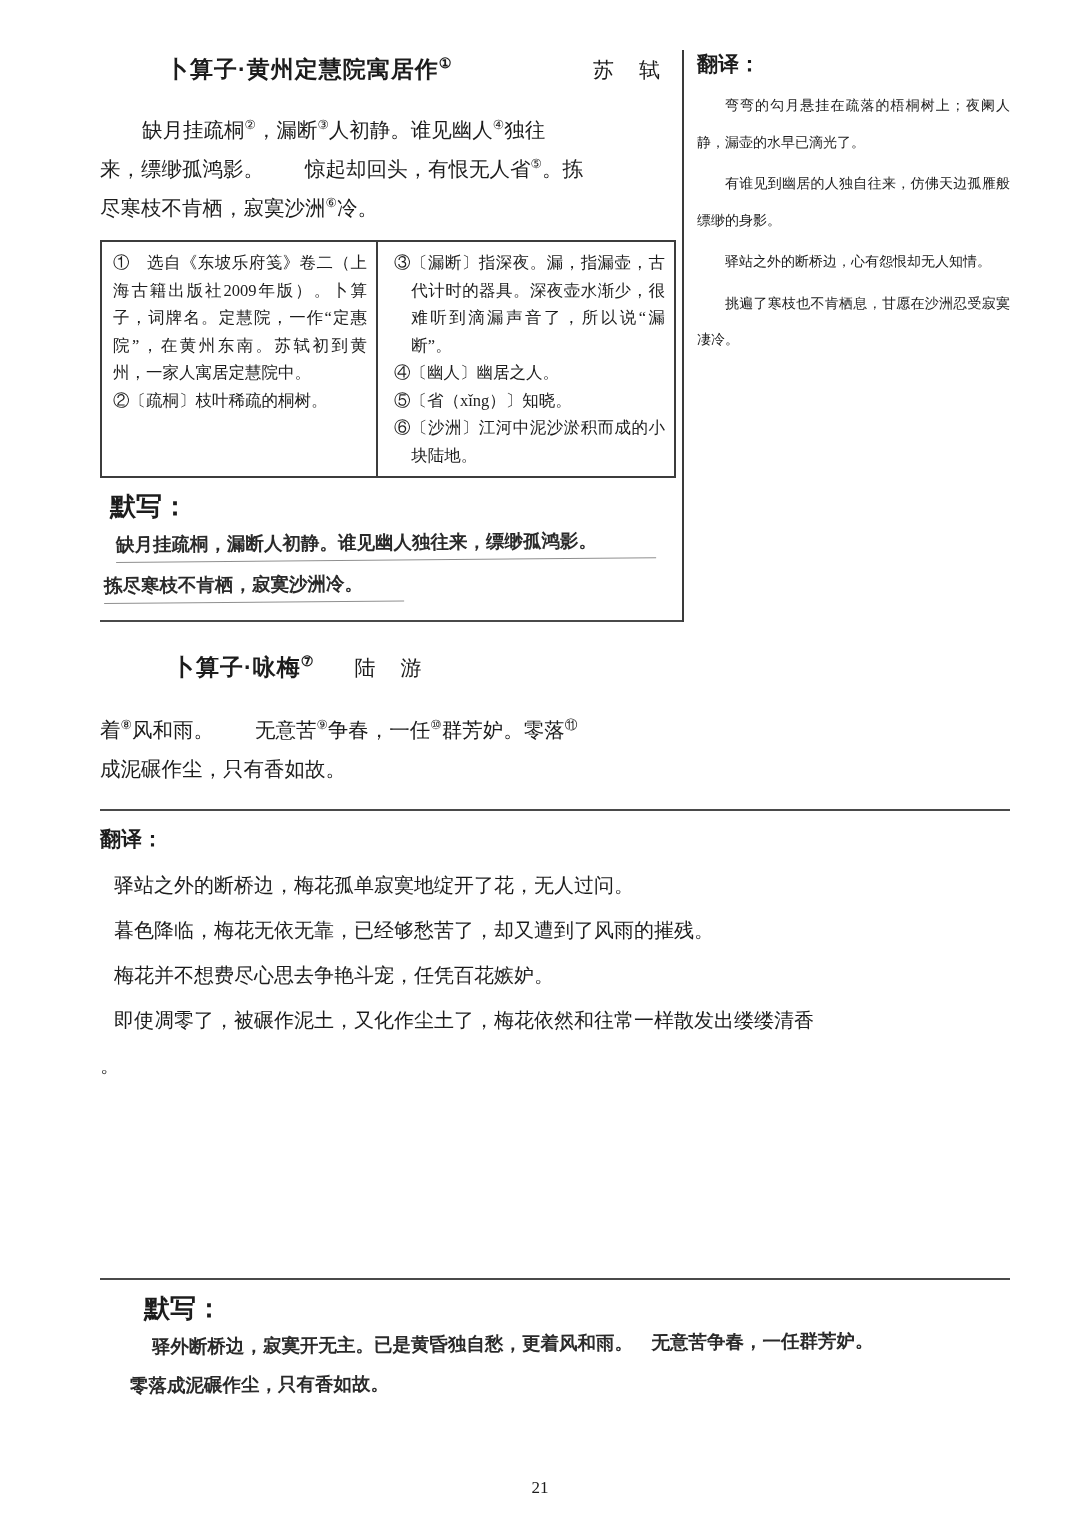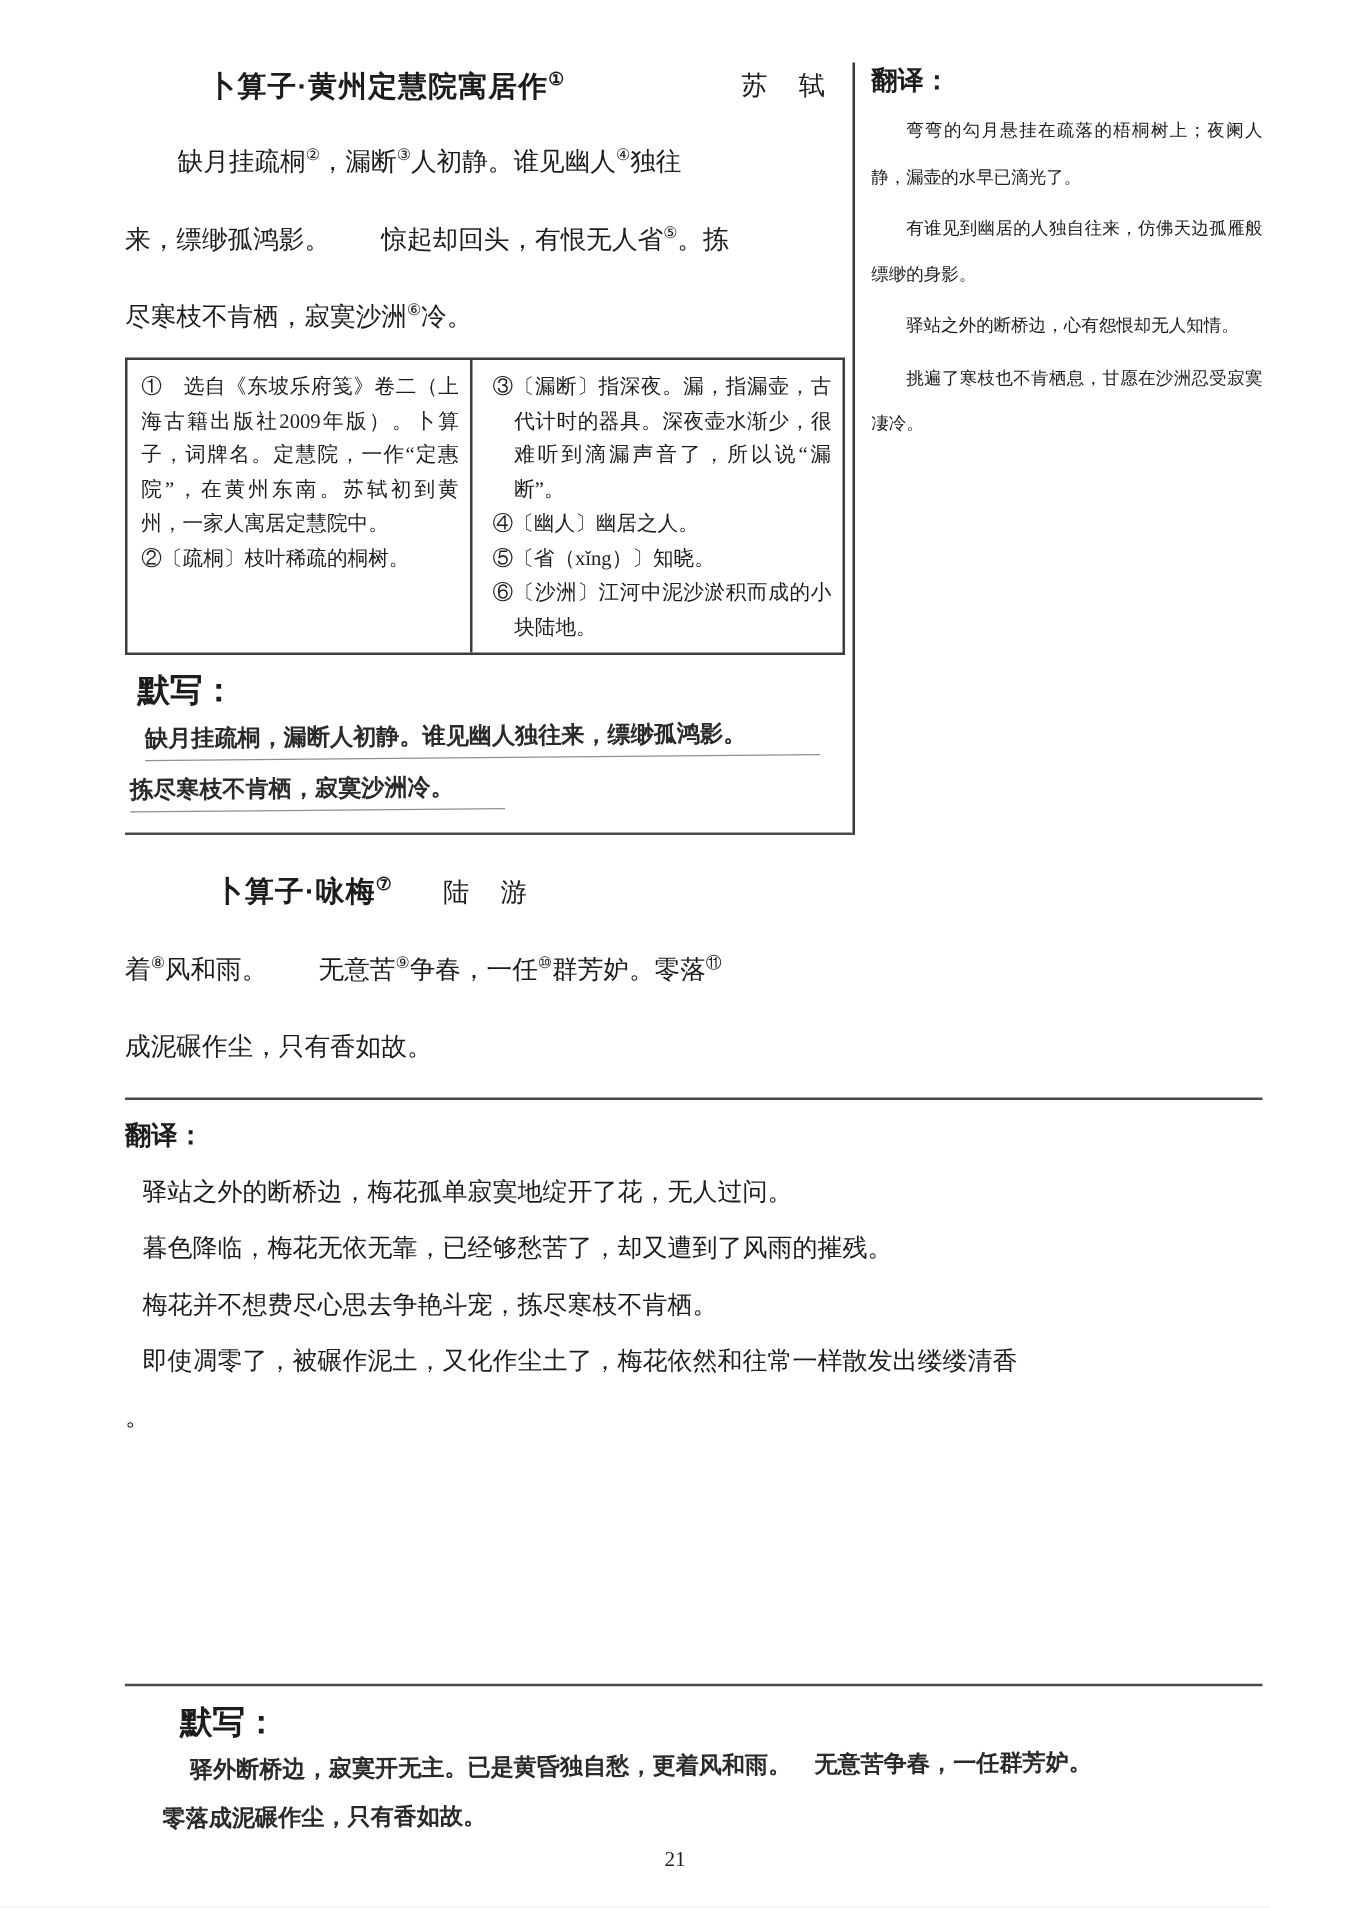--- a/index.html
+++ b/index.html
@@ -23,31 +23,31 @@
     border-bottom:2px solid #4a4a4a;
     padding-right:6px; padding-bottom:6px;
   }
   .col-right {
     flex:1; box-sizing:border-box;
     border-left:2px solid #3a3a3a;
     padding-left:13px;
   }
 
   .poem-title-row {
-    display:flex; justify-content:space-between; align-items:flex-start;
+    display:flex; justify-content:space-between; align-items:center;
     padding:4px 14px 0 66px;
   }
   .poem-title {
     font-family:"Liberation Sans", sans-serif;
     font-weight:bold; font-size:23px; letter-spacing:1px;
   }
   .poem-author { font-size:21px; letter-spacing:2px; }
 
   .poem-body { margin-top:26px; font-size:20.5px; line-height:39px; }
-  .poem-line { white-space:pre-wrap;margin-top:23px; }
+  .poem-line { white-space:pre-wrap; }
   .poem-line.first { padding-left:42px; }
 
   
   .notes-box {
     display:flex; margin-top:12px;
     border:2px solid #3c3c3c;
     font-size:16.5px; line-height:27.5px;
   }
   .notes-col { box-sizing:border-box; padding:7px 9px 7px 11px; }
   .notes-col.left  { width:276px; border-right:2px solid #3c3c3c; }
@@ -170,21 +170,21 @@
     <div class="poem-line supnums">着<sup>⑧</sup>风和雨。　　无意苦<sup>⑨</sup>争春，一任<sup>⑩</sup>群芳妒。零落<sup>⑪</sup></div>
     <div class="poem-line supnums">成泥碾作尘，只有香如故。</div>
   </div>
 
   <hr class="hr-full">
 
   <div class="fanyi2">
     <div class="fanyi-header">翻译：</div>
     <div class="fanyi2-line">驿站之外的断桥边，梅花孤单寂寞地绽开了花，无人过问。</div>
     <div class="fanyi2-line">暮色降临，梅花无依无靠，已经够愁苦了，却又遭到了风雨的摧残。</div>
-    <div class="fanyi2-line">梅花并不想费尽心思去争艳斗宠，拣尽寒枝不肯栖。</div>
+    <div class="fanyi2-line">梅花并不想费尽心思去争艳斗宠，任凭百花嫉妒。</div>
     <div class="fanyi2-line">即使凋零了，被碾作泥土，又化作尘土了，梅花依然和往常一样散发出缕缕清香</div>
     <div class="fanyi2-line punct">。</div>
   </div>
 
   <hr class="hr-full" style="margin-top:190px;">
 
   <div class="moxie2">
     <div class="moxie-header">默写：</div>
     <div class="hand-line l1">驿外断桥边，寂寞开无主。已是黄昏独自愁，更着风和雨。　无意苦争春，一任群芳妒。</div>
     <div class="hand-line l2">零落成泥碾作尘，只有香如故。</div>

